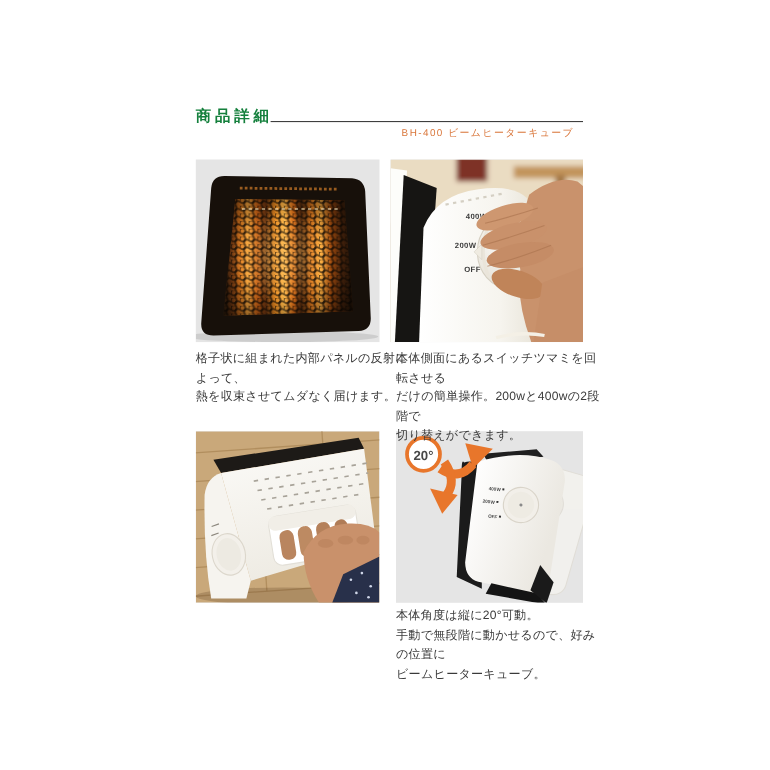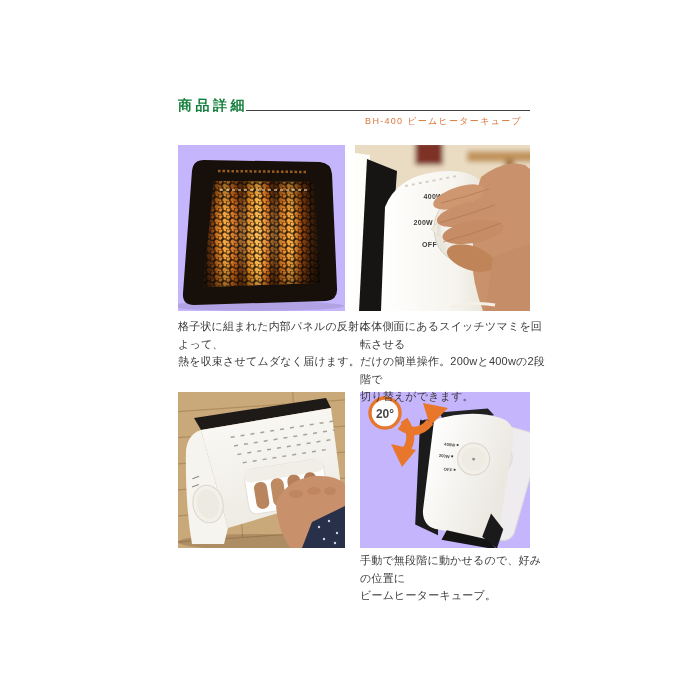--- a/index.html
+++ b/index.html
@@ -3,21 +3,21 @@
 <meta charset="utf-8">
 <style>
   html,body{margin:0;padding:0;background:#fff;}
   .page{position:relative;width:700px;height:700px;background:#ffffff;overflow:hidden;
         font-family:"Liberation Sans","DejaVu Sans",sans-serif;}
   .page-title{position:absolute;left:178px;top:97px;font-size:14px;font-weight:bold;
         color:#15803d;letter-spacing:3.5px;}
   .title-rule{position:absolute;left:246px;top:110px;width:284px;height:1px;background:#3f3f3f;}
   .product-subtitle{position:absolute;left:310px;top:115px;width:212px;text-align:right;
         font-size:9px;font-weight:normal;letter-spacing:1.3px;color:#D9763A;}
-  .photo{position:absolute;overflow:hidden;background:#c4b5fd;}
+  .photo{position:absolute;overflow:hidden;background:#e5e5e5;}
   #photo-panel{left:178px;top:145px;width:167px;height:166px;}
   #photo-dial{left:355px;top:145px;width:175px;height:166px;}
   #photo-handle{left:178px;top:392px;width:167px;height:156px;}
   #photo-tilt{left:360px;top:392px;width:170px;height:156px;}
   .caption{position:absolute;font-size:11px;line-height:17.5px;color:#3a3a3a;letter-spacing:0.2px;}
   #cap-panel{left:178px;top:318px;width:195px;}
   #cap-dial{left:360px;top:318px;width:185px;}
   #cap-handle{left:178px;top:552px;width:195px;}
   #cap-tilt{left:360px;top:552px;width:185px;}
   svg{display:block;}
@@ -247,17 +247,18 @@
     <div>熱を収束させてムダなく届けます。</div>
   </div>
   <div class="caption" id="cap-dial">
     <div>本体側面にあるスイッチツマミを回転させる</div>
     <div>だけの簡単操作。200wと400wの2段階で</div>
     <div>切り替えができます。</div>
   </div>
   <div class="caption" id="cap-handle">
   </div>
   <div class="caption" id="cap-tilt">
+    <div>本体角度は縦に20°可動。</div>
     <div>手動で無段階に動かせるので、好みの位置に</div>
     <div>ビームヒーターキューブ。</div>
   </div>
 
 </div>
 
 </body></html>

